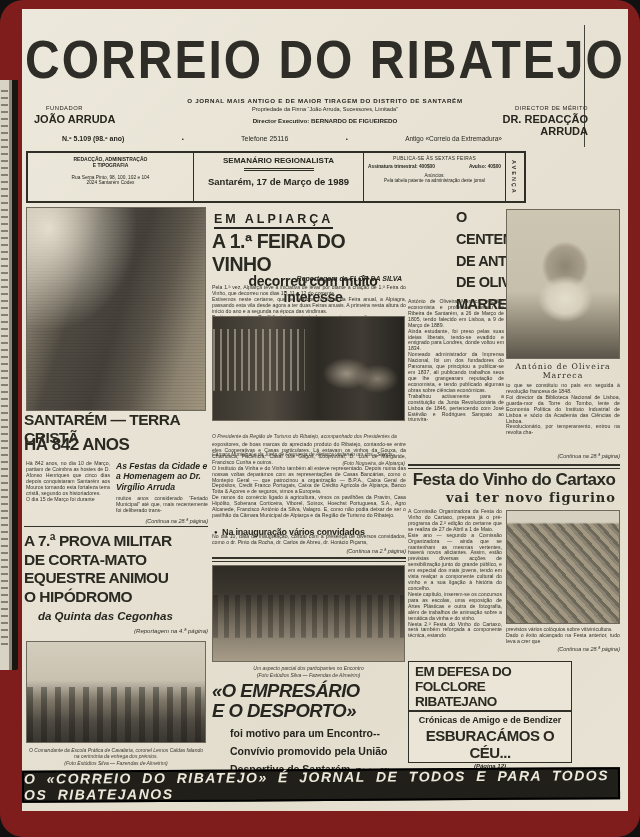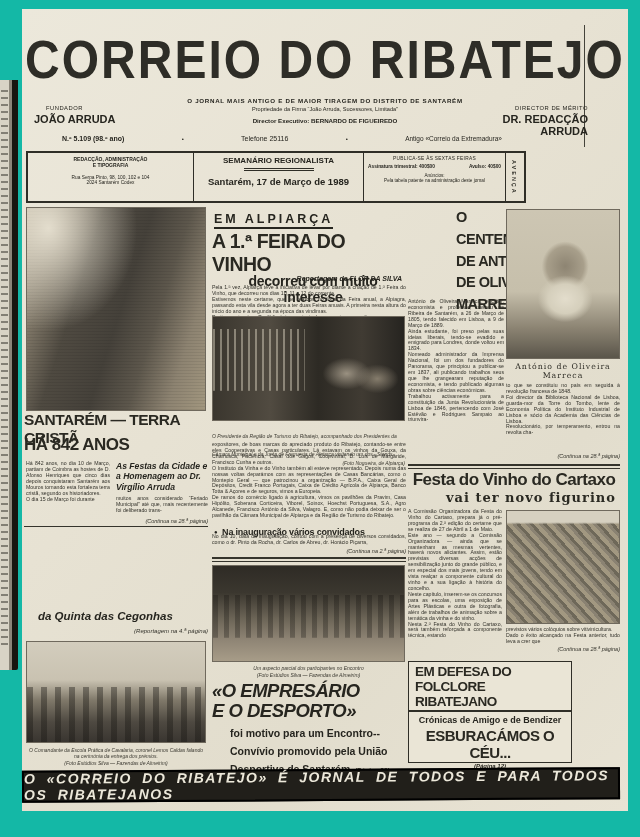--- a/index.html
+++ b/index.html
@@ -1,18 +1,18 @@
 <!DOCTYPE html>
 <html><head>
 <meta charset="utf-8">
 <style>
   * { margin:0; padding:0; box-sizing:border-box; }
   html,body { width:640px; height:837px; }
   body { font-family:"Liberation Sans", sans-serif; background:#111; }
-  .stage { position:relative; width:640px; height:837px; background:#14b8a6; overflow:hidden; }
+  .stage { position:relative; width:640px; height:837px; background:#7f1d1d; overflow:hidden;border-radius:23px; }
   .adjacent { position:absolute; left:0; top:80px; width:18px; height:590px;
     background:linear-gradient(90deg,#d8d3c5 0 9px,#8a8578 9px 12px,#17160f 12px);
     border-radius:0 0 2px 0; }
   .adjacent:before { content:""; position:absolute; left:1px; top:10px; width:7px; height:560px;
     background:repeating-linear-gradient(180deg, rgba(60,58,50,.55) 0 2px, transparent 2px 7px); }
   .paper { position:absolute; left:22px; top:9px; width:606px; height:802px;
     background:linear-gradient(135deg,#ece8db 0%,#e7e2d3 40%,#e2ddcd 70%,#e8e3d4 100%); }
   .abs { position:absolute; }
   .ink { color:#26251f; }
   .photo { border:1px solid #6f695d; }
@@ -122,20 +122,24 @@
 O dia 15 de Março foi durante</div>
       <div style="width:92px;">
         <div class="ink" style="font-size:8.6px; font-weight:bold; font-style:italic; line-height:1.2;">As Festas da Cidade e a Homenagem ao Dr. Virgílio Arruda</div>
         <div class="body-txt" style="margin-top:4px;">muitos anos considerado “Feriado Municipal” até que, mais recentemente foi deliberado trans-</div>
         <div class="cont" style="margin-top:4px;">(Continua na 28.ª página)</div>
       </div>
     </div>
 
     <div class="abs rule" style="left:2px; top:517px; width:184px;"></div>
 
+    <div class="abs headline-cond" style="left:2px; top:523px; width:184px; font-size:15.5px; line-height:1.2; white-space:pre-line;">A 7.ª PROVA MILITAR
+DE CORTA-MATO
+EQUESTRE ANIMOU
+O HIPÓDROMO</div>
     <div class="abs ink" style="left:16px; top:601px; font-size:11.5px; font-weight:bold; font-style:italic;">da Quinta das Cegonhas</div>
     <div class="abs cont" style="left:60px; top:619px; width:126px; font-size:6px;">(Reportagem na 4.ª página)</div>
 
     <div class="abs photo ph-ceremony" style="left:4px; top:632px; width:180px; height:102px;"></div>
     <div class="abs cap" style="left:4px; top:738px; width:180px; text-align:center;">O Comandante da Escola Prática de Cavalaria, coronel Lemos Caldas falando na cerimónia da entrega dos prémios.</div>
     <div class="abs cap" style="left:4px; top:751px; width:180px; text-align:center;">(Foto Estúdios Silva — Fazendas de Almeirim)</div>
 
     <div class="abs" style="left:192px; top:200px;">
       <span class="ink" style="display:inline-block; font-size:12.5px; font-weight:bold; letter-spacing:3px; border-bottom:2.5px solid #26251f; padding-bottom:1px;">EM ALPIARÇA</span>
     </div>

